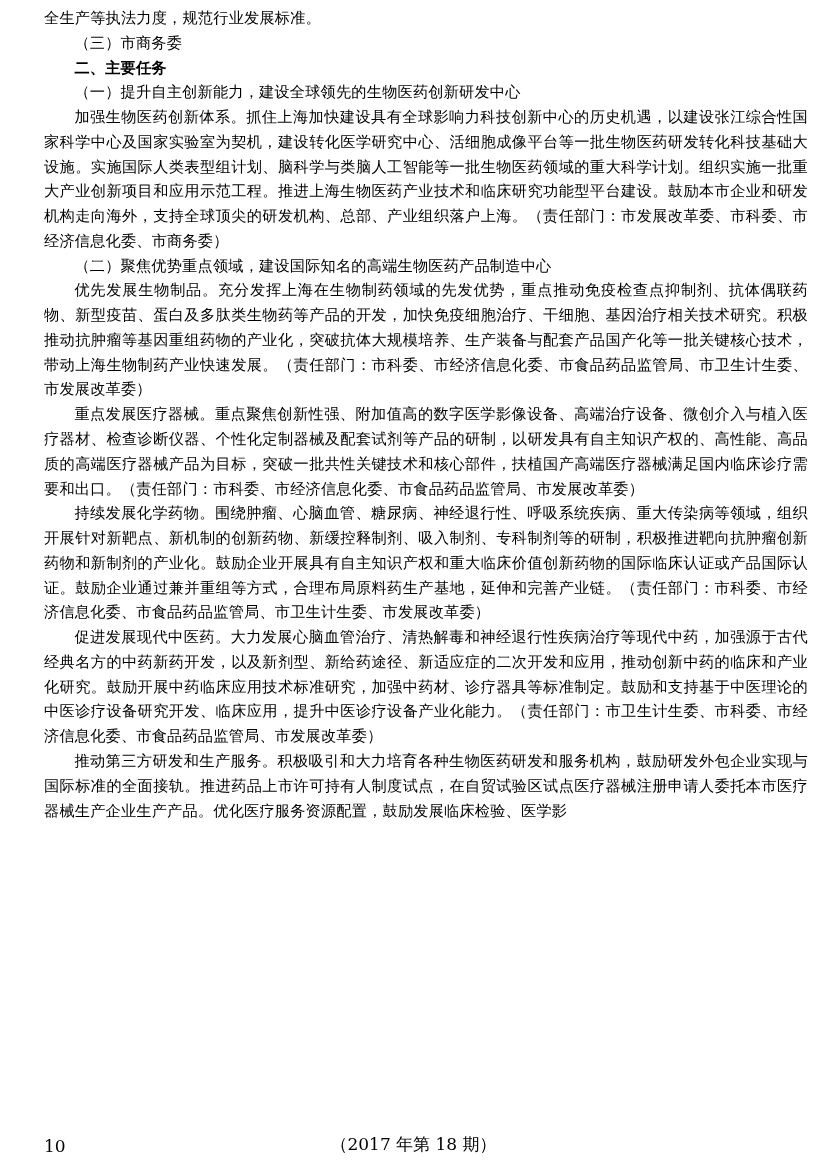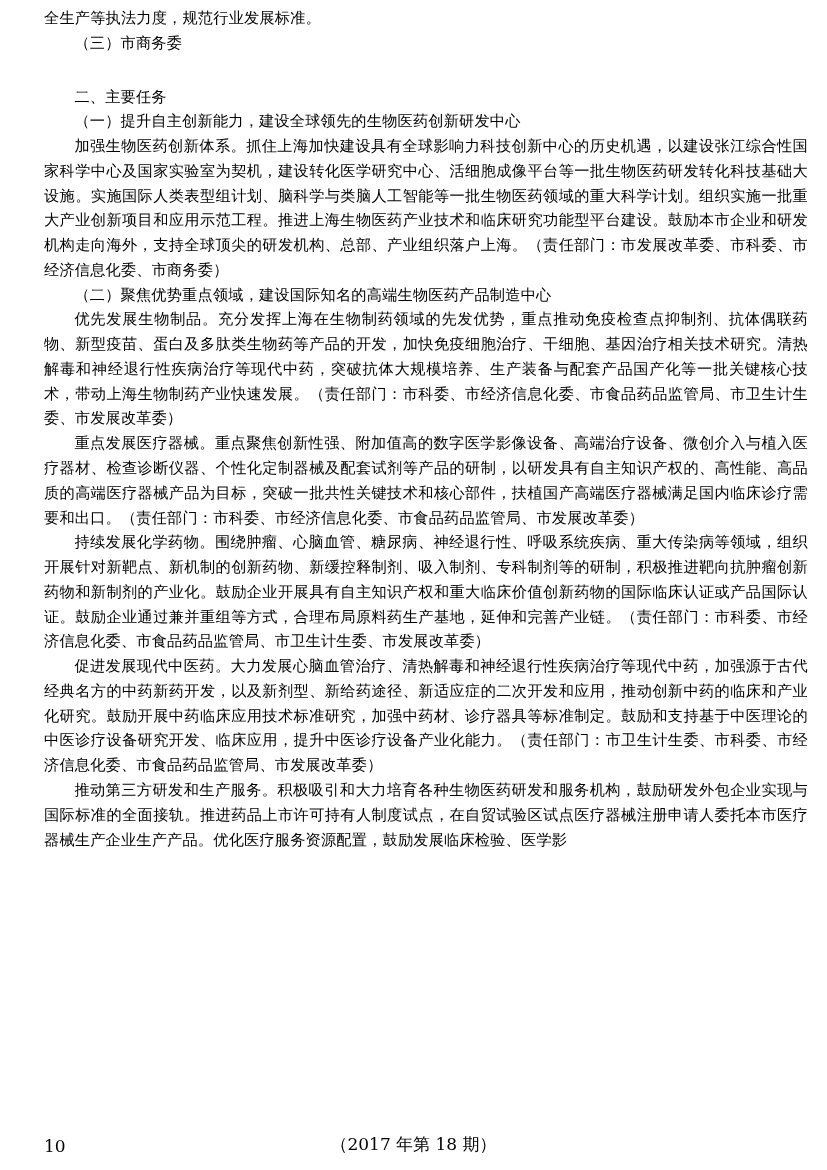--- a/index.html
+++ b/index.html
@@ -33,22 +33,21 @@
   }
   .indent1 {
     text-indent: 2em;
   }
   .heading {
     text-indent: 2em;
     font-weight: normal;
   }
   .bold-heading {
     text-indent: 2em;
-    font-weight: normal;
-    margin-top: 29px;
+    font-weight: bold;
   }
   .footer {
     position: absolute;
     left: 0;
     right: 0;
     bottom: 14px;
     height: 22px;
     font-size: 17px;
     font-family: "DejaVu Serif", "Liberation Serif", serif;
   }
@@ -70,21 +69,21 @@
 <body>
 
 <div class="page">
   <div class="doc-body" id="doc-body">
       <p>全生产等执法力度，规范行业发展标准。</p>
       <p class="heading">（三）市商务委</p>
       <p class="bold-heading">二、主要任务</p>
       <p class="heading">（一）提升自主创新能力，建设全球领先的生物医药创新研发中心</p>
       <p class="indent1">加强生物医药创新体系。抓住上海加快建设具有全球影响力科技创新中心的历史机遇，以建设张江综合性国家科学中心及国家实验室为契机，建设转化医学研究中心、活细胞成像平台等一批生物医药研发转化科技基础大设施。实施国际人类表型组计划、脑科学与类脑人工智能等一批生物医药领域的重大科学计划。组织实施一批重大产业创新项目和应用示范工程。推进上海生物医药产业技术和临床研究功能型平台建设。鼓励本市企业和研发机构走向海外，支持全球顶尖的研发机构、总部、产业组织落户上海。（责任部门：市发展改革委、市科委、市经济信息化委、市商务委）</p>
       <p class="heading">（二）聚焦优势重点领域，建设国际知名的高端生物医药产品制造中心</p>
-      <p class="indent1">优先发展生物制品。充分发挥上海在生物制药领域的先发优势，重点推动免疫检查点抑制剂、抗体偶联药物、新型疫苗、蛋白及多肽类生物药等产品的开发，加快免疫细胞治疗、干细胞、基因治疗相关技术研究。清热解毒和神经退行性疾病治疗等现代中药，突破抗体大规模培养、生产装备与配套产品国产化等一批关键核心技术，带动上海生物制药产业快速发展。（责任部门：市科委、市经济信息化委、市食品药品监管局、市卫生计生委、市发展改革委）</p>
+      <p class="indent1">优先发展生物制品。充分发挥上海在生物制药领域的先发优势，重点推动免疫检查点抑制剂、抗体偶联药物、新型疫苗、蛋白及多肽类生物药等产品的开发，加快免疫细胞治疗、干细胞、基因治疗相关技术研究。积极推动抗肿瘤等基因重组药物的产业化，突破抗体大规模培养、生产装备与配套产品国产化等一批关键核心技术，带动上海生物制药产业快速发展。（责任部门：市科委、市经济信息化委、市食品药品监管局、市卫生计生委、市发展改革委）</p>
       <p class="indent1">重点发展医疗器械。重点聚焦创新性强、附加值高的数字医学影像设备、高端治疗设备、微创介入与植入医疗器材、检查诊断仪器、个性化定制器械及配套试剂等产品的研制，以研发具有自主知识产权的、高性能、高品质的高端医疗器械产品为目标，突破一批共性关键技术和核心部件，扶植国产高端医疗器械满足国内临床诊疗需要和出口。（责任部门：市科委、市经济信息化委、市食品药品监管局、市发展改革委）</p>
       <p class="indent1">持续发展化学药物。围绕肿瘤、心脑血管、糖尿病、神经退行性、呼吸系统疾病、重大传染病等领域，组织开展针对新靶点、新机制的创新药物、新缓控释制剂、吸入制剂、专科制剂等的研制，积极推进靶向抗肿瘤创新药物和新制剂的产业化。鼓励企业开展具有自主知识产权和重大临床价值创新药物的国际临床认证或产品国际认证。鼓励企业通过兼并重组等方式，合理布局原料药生产基地，延伸和完善产业链。（责任部门：市科委、市经济信息化委、市食品药品监管局、市卫生计生委、市发展改革委）</p>
       <p class="indent1">促进发展现代中医药。大力发展心脑血管治疗、清热解毒和神经退行性疾病治疗等现代中药，加强源于古代经典名方的中药新药开发，以及新剂型、新给药途径、新适应症的二次开发和应用，推动创新中药的临床和产业化研究。鼓励开展中药临床应用技术标准研究，加强中药材、诊疗器具等标准制定。鼓励和支持基于中医理论的中医诊疗设备研究开发、临床应用，提升中医诊疗设备产业化能力。（责任部门：市卫生计生委、市科委、市经济信息化委、市食品药品监管局、市发展改革委）</p>
       <p class="indent1">推动第三方研发和生产服务。积极吸引和大力培育各种生物医药研发和服务机构，鼓励研发外包企业实现与国际标准的全面接轨。推进药品上市许可持有人制度试点，在自贸试验区试点医疗器械注册申请人委托本市医疗器械生产企业生产产品。优化医疗服务资源配置，鼓励发展临床检验、医学影</p>
     </div>
 
   <div class="footer">
     <span class="pg">10</span>
     <span class="issue">（2017 年第 18 期）</span>
   </div>

